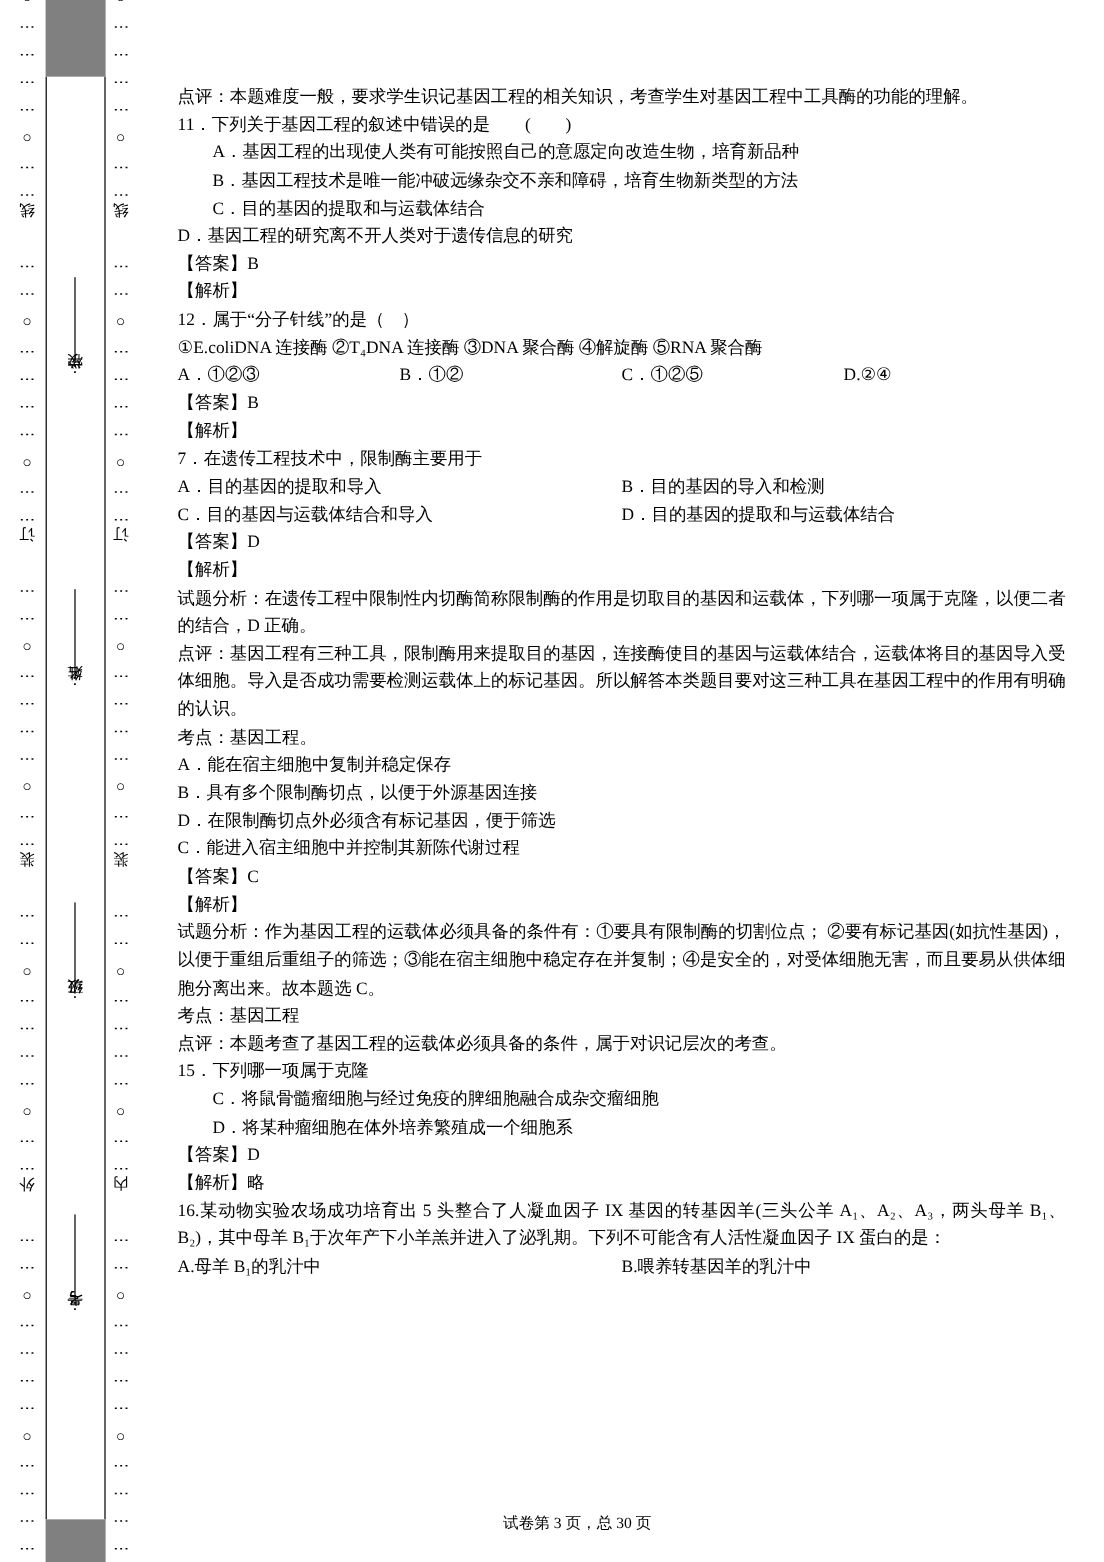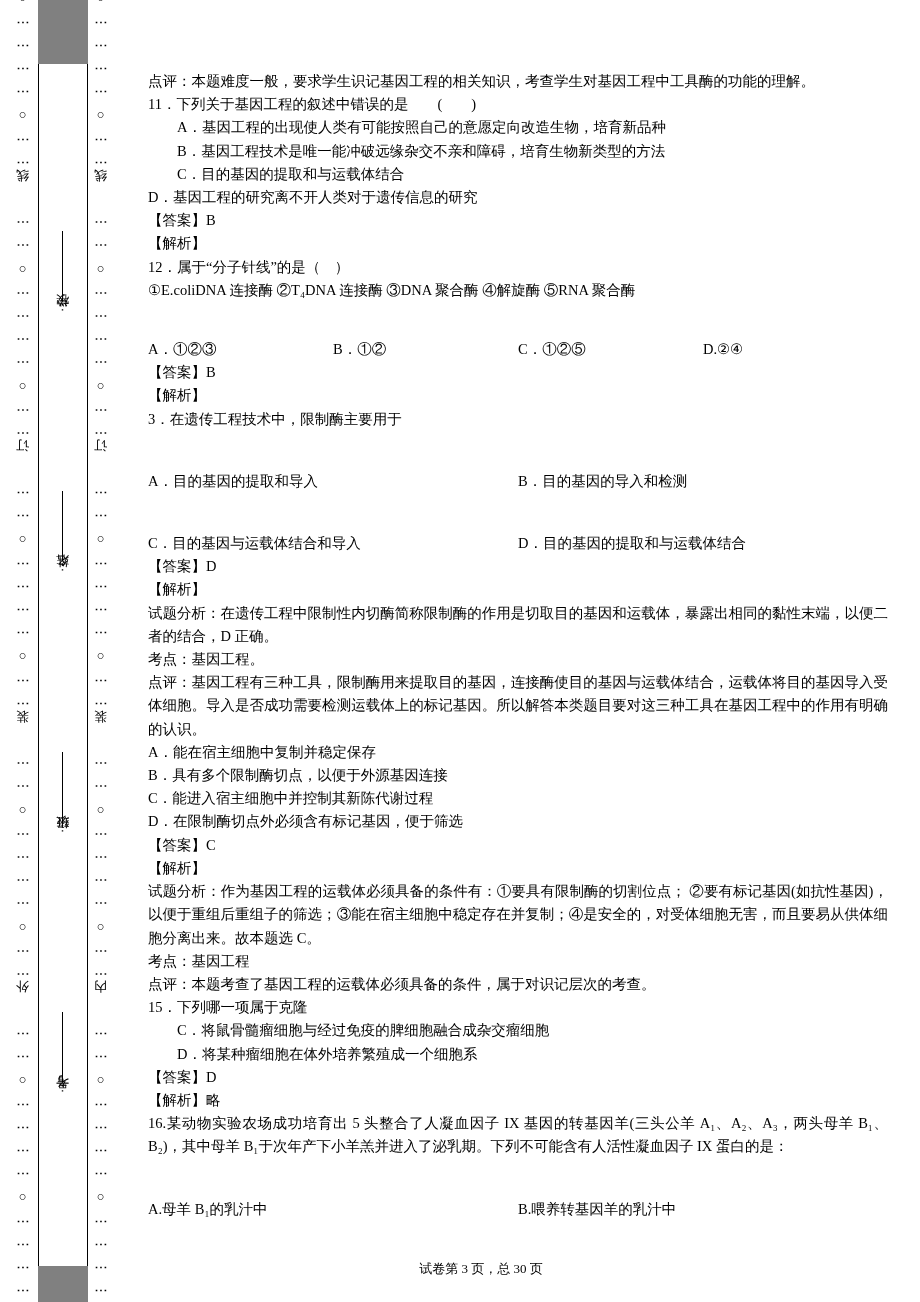--- a/index.html
+++ b/index.html
@@ -77,25 +77,25 @@
     color: #000;
   }
   .content p {
     margin: 0;
     text-align: justify;
     text-justify: inter-ideograph;
   }
   .opts4 {
     display: flex;
   }
-  .opts4 span { flex: 1 1 0; margin-top: 36px; }
+  .opts4 span { flex: 1 1 0; }
   .opts2 {
     display: flex;
   }
-  .opts2 span { flex: 1 1 0; margin-top: 39px; }
+  .opts2 span { flex: 1 1 0; }
 
   .footer {
     position: absolute;
     bottom: 24px;
     left: 0;
     width: 100%;
     text-align: center;
     font-size: 13px;
     padding-left: 21px;
   }
@@ -152,39 +152,39 @@
   <p>①E.coliDNA 连接酶  ②T₄DNA 连接酶  ③DNA 聚合酶  ④解旋酶  ⑤RNA 聚合酶</p>
   <p class="opts4">
     <span>A．①②③</span>
     <span>B．①②</span>
     <span>C．①②⑤</span>
     <span>D.②④</span>
   </p>
   <p>【答案】B</p>
   <p>【解析】</p>
 
-  <p>3．在遗传工程技术中，限制酶主要用于</p>
+  <p>7．在遗传工程技术中，限制酶主要用于</p>
   <p class="opts2">
     <span>A．目的基因的提取和导入</span>
     <span>B．目的基因的导入和检测</span>
   </p>
   <p class="opts2">
     <span>C．目的基因与运载体结合和导入</span>
     <span>D．目的基因的提取和与运载体结合</span>
   </p>
   <p>【答案】D</p>
   <p>【解析】</p>
-  <p>试题分析：在遗传工程中限制性内切酶简称限制酶的作用是切取目的基因和运载体，暴露出相同的黏性末端，以便二者的结合，D 正确。</p>
+  <p>试题分析：在遗传工程中限制性内切酶简称限制酶的作用是切取目的基因和运载体，下列哪一项属于克隆，以便二者的结合，D 正确。</p>
+  <p>点评：基因工程有三种工具，限制酶用来提取目的基因，连接酶使目的基因与运载体结合，运载体将目的基因导入受体细胞。导入是否成功需要检测运载体上的标记基因。所以解答本类题目要对这三种工具在基因工程中的作用有明确的认识。</p>
   <p>考点：基因工程。</p>
-  <p>点评：基因工程有三种工具，限制酶用来提取目的基因，连接酶使目的基因与运载体结合，运载体将目的基因导入受体细胞。导入是否成功需要检测运载体上的标记基因。所以解答本类题目要对这三种工具在基因工程中的作用有明确的认识。</p>
 
   <p>A．能在宿主细胞中复制并稳定保存</p>
   <p>B．具有多个限制酶切点，以便于外源基因连接</p>
+  <p>D．在限制酶切点外必须含有标记基因，便于筛选</p>
   <p>C．能进入宿主细胞中并控制其新陈代谢过程</p>
-  <p>D．在限制酶切点外必须含有标记基因，便于筛选</p>
   <p>【答案】C</p>
   <p>【解析】</p>
   <p>试题分析：作为基因工程的运载体必须具备的条件有：①要具有限制酶的切割位点；  ②要有标记基因(如抗性基因)，以便于重组后重组子的筛选；③能在宿主细胞中稳定存在并复制；④是安全的，对受体细胞无害，而且要易从供体细胞分离出来。故本题选 C。</p>
   <p>考点：基因工程</p>
   <p>点评：本题考查了基因工程的运载体必须具备的条件，属于对识记层次的考查。</p>
 
   <p>15．下列哪一项属于克隆</p>
   <p style="text-indent:2em">C．将鼠骨髓瘤细胞与经过免疫的脾细胞融合成杂交瘤细胞</p>
   <p style="text-indent:2em">D．将某种瘤细胞在体外培养繁殖成一个细胞系</p>
   <p>【答案】D</p>

